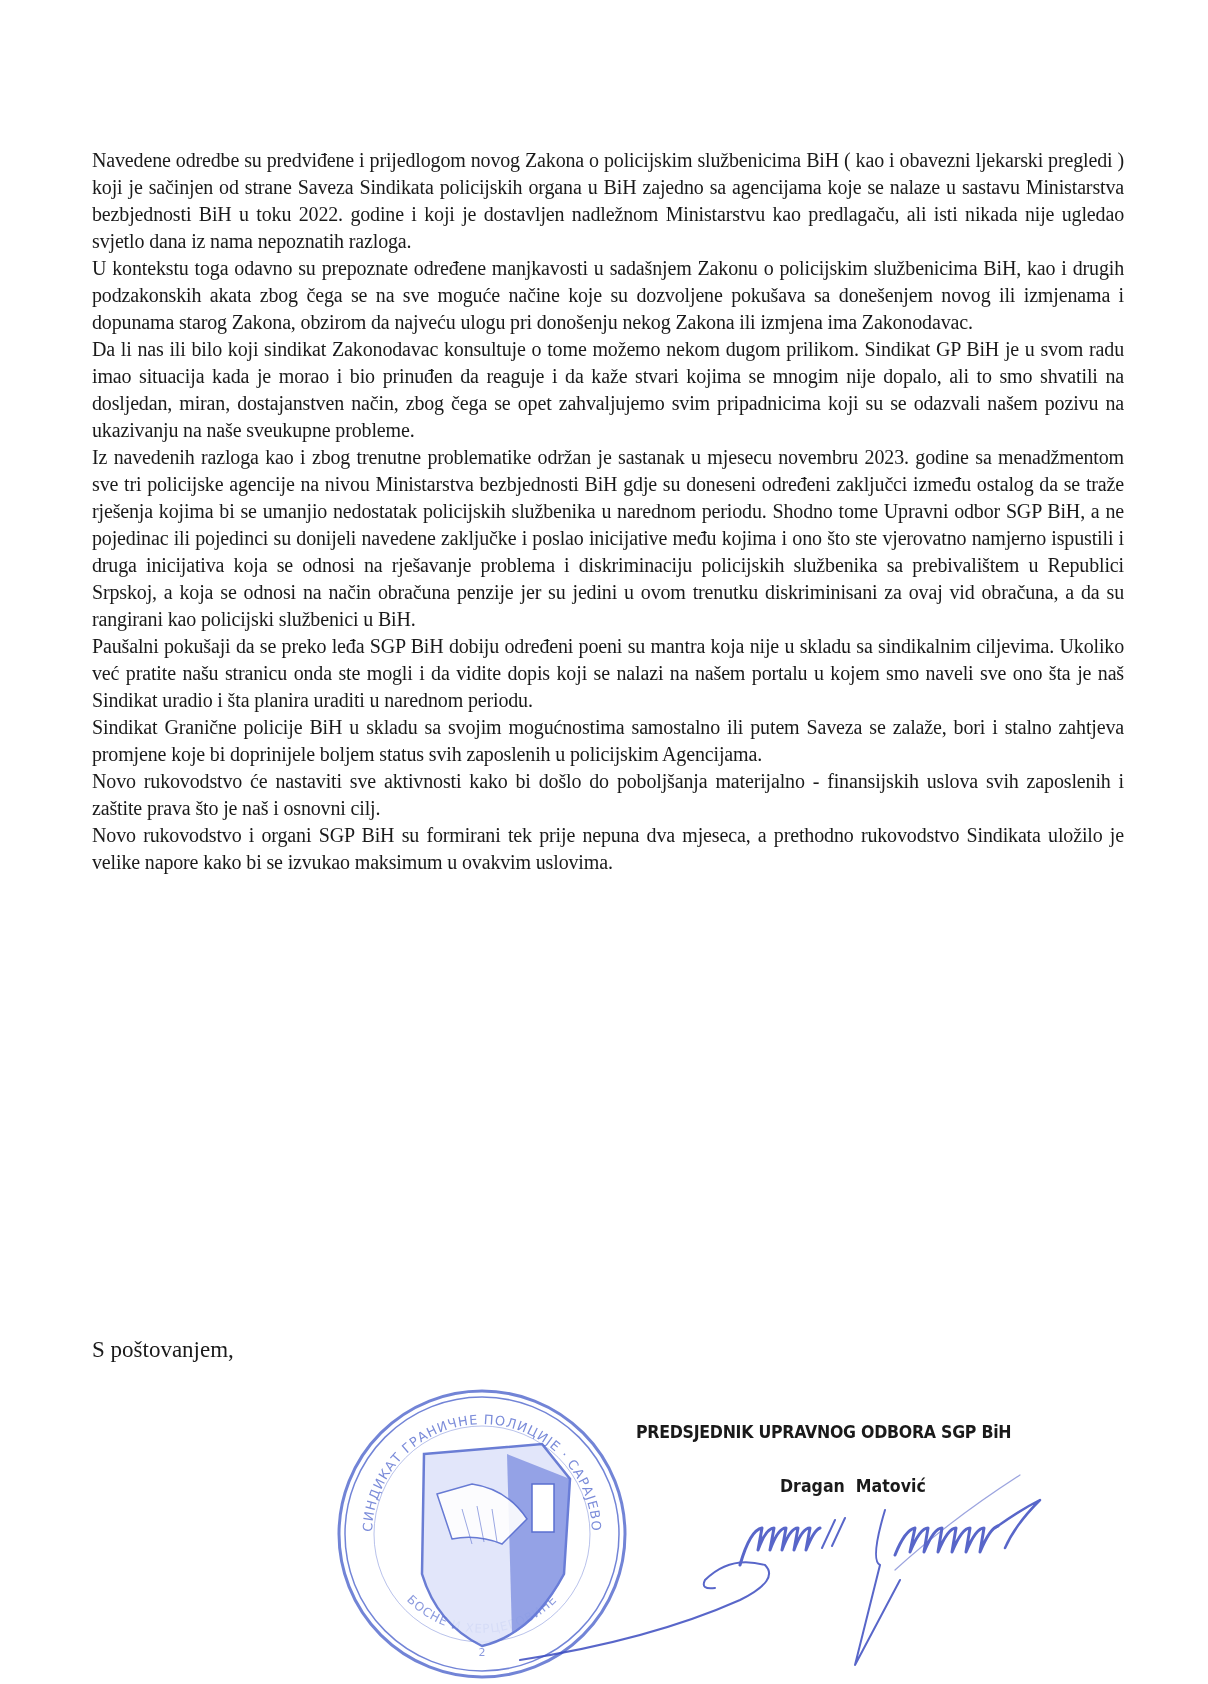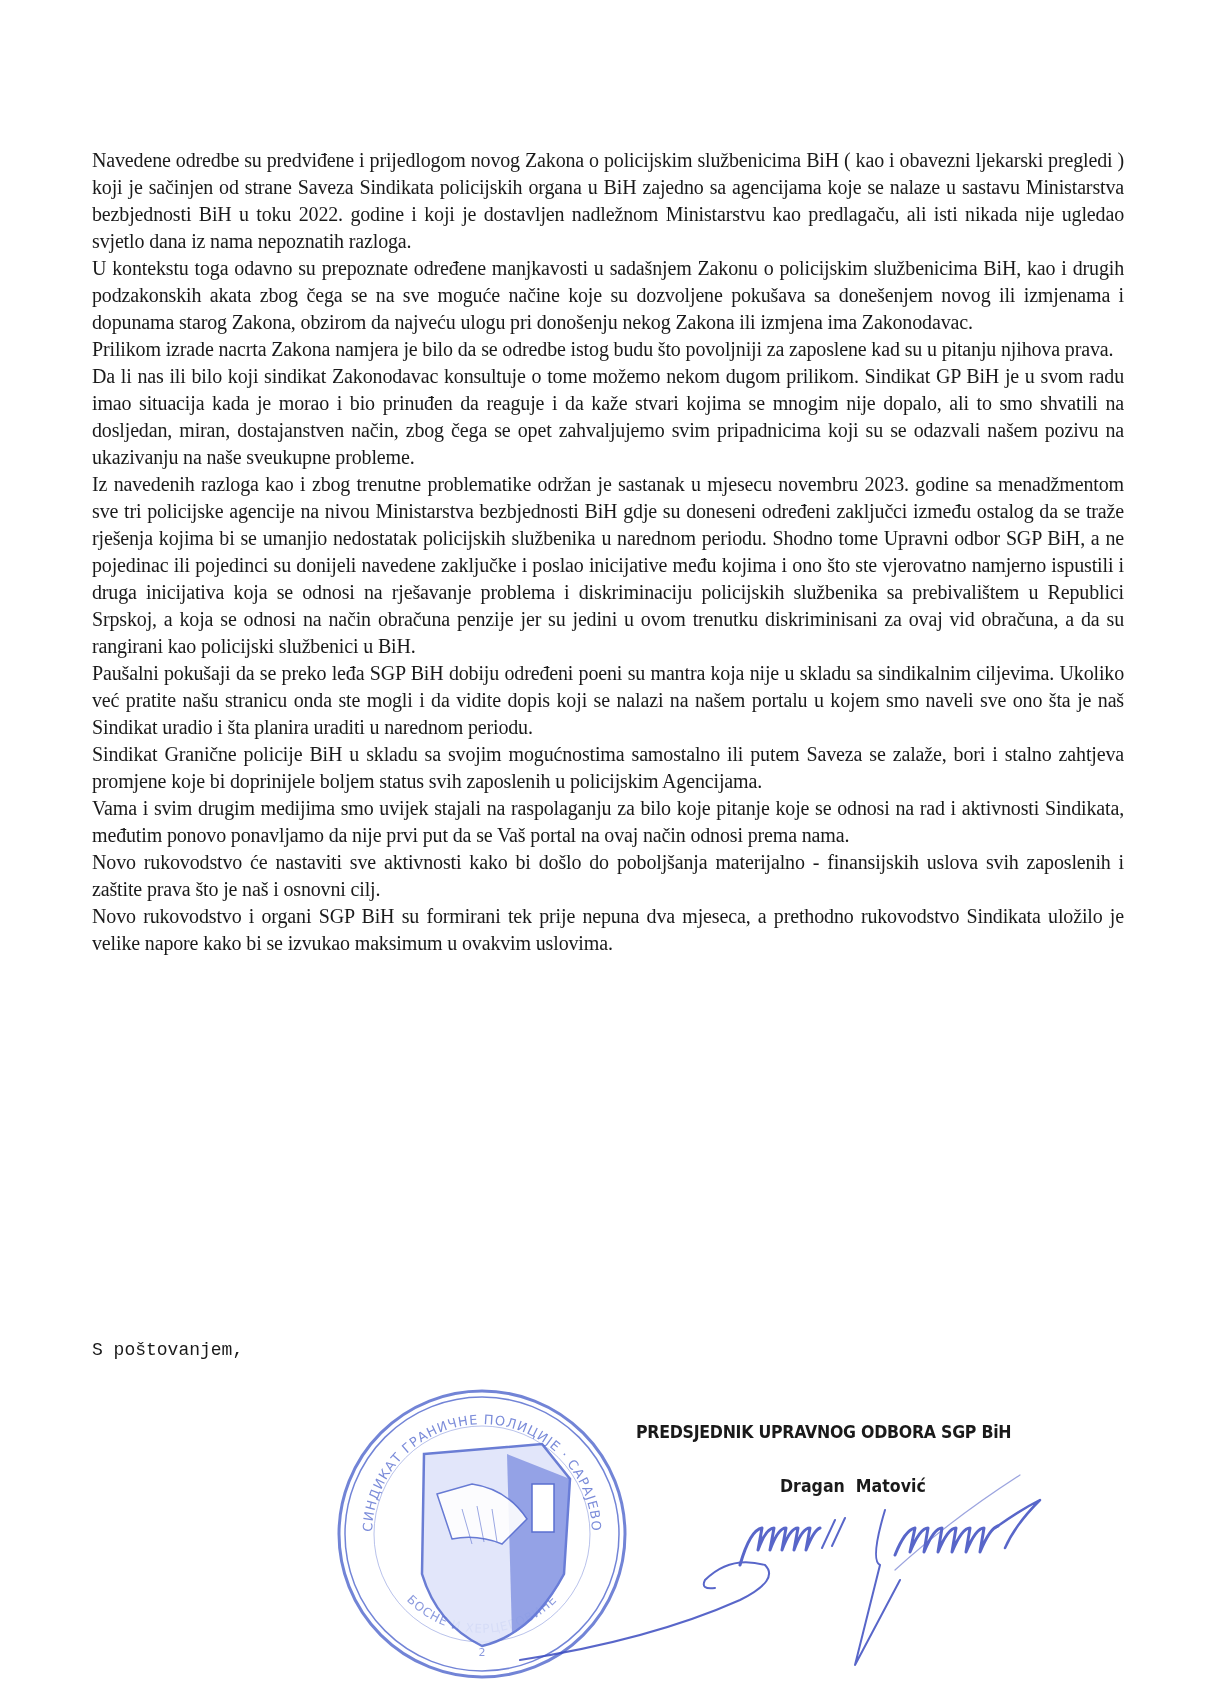--- a/index.html
+++ b/index.html
@@ -33,22 +33,22 @@
       letter-spacing: -0.15px;
     }
     .body-text p {
       margin: 0;
       padding: 0;
     }
     .closing {
       position: absolute;
       left: 92px;
       top: 1336px;
-      font-family: Liberation Mono, monospace;
-      font-size: 18px;
+      font-family: Liberation Serif, serif;
+      font-size: 23px;
       line-height: 28px;
     }
     .stamp {
       position: absolute;
       left: 332px;
       top: 1384px;
       width: 300px;
       height: 300px;
     }
     .sig-title {
@@ -85,26 +85,24 @@
     }
   </style>
 </head>
 <body>
 
 <div class="page">
 
   <div class="body-text">
     <p>Navedene odredbe su predviđene i prijedlogom novog Zakona o policijskim službenicima BiH ( kao i obavezni ljekarski pregledi ) koji je sačinjen od strane Saveza Sindikata policijskih organa u BiH zajedno sa agencijama koje se nalaze u sastavu Ministarstva bezbjednosti BiH u toku 2022. godine i koji je dostavljen nadležnom Ministarstvu kao predlagaču, ali isti nikada nije ugledao svjetlo dana iz nama nepoznatih razloga.</p>
     <p>U kontekstu toga odavno su prepoznate određene manjkavosti u sadašnjem Zakonu o policijskim službenicima BiH, kao i drugih podzakonskih akata zbog čega se na sve moguće načine koje su dozvoljene pokušava sa donešenjem novog ili izmjenama i dopunama starog Zakona, obzirom da najveću ulogu pri donošenju nekog Zakona ili izmjena ima Zakonodavac.</p>
-    <p>Prilikom izrade nacrta Zakona namjera je bilo da se odredbe istog budu što povoljniji za zaposlene kad su u pitanju njihova prava.</p>
     <p>Da li nas ili bilo koji sindikat Zakonodavac konsultuje o tome možemo nekom dugom prilikom. Sindikat GP BiH je u svom radu imao situacija kada je morao i bio prinuđen da reaguje i da kaže stvari kojima se mnogim nije dopalo, ali to smo shvatili na dosljedan, miran, dostajanstven način, zbog čega se opet zahvaljujemo svim pripadnicima koji su se odazvali našem pozivu na  ukazivanju na naše sveukupne probleme.</p>
     <p>Iz navedenih razloga kao i zbog trenutne problematike održan je sastanak u mjesecu novembru 2023. godine sa menadžmentom sve tri policijske agencije na nivou Ministarstva bezbjednosti BiH gdje su doneseni određeni zaključci između ostalog da se traže rješenja kojima bi se umanjio nedostatak policijskih službenika u narednom periodu. Shodno tome Upravni odbor SGP BiH, a ne pojedinac ili pojedinci su donijeli navedene zaključke i poslao inicijative među kojima i ono što ste vjerovatno namjerno ispustili i druga inicijativa koja se odnosi na rješavanje problema i diskriminaciju policijskih službenika sa prebivalištem u Republici Srpskoj, a koja se odnosi na način obračuna penzije jer su jedini u ovom trenutku diskriminisani za ovaj vid obračuna, a da su rangirani kao policijski službenici u BiH.</p>
     <p>Paušalni pokušaji da se preko leđa SGP BiH dobiju određeni poeni su mantra koja nije u skladu sa sindikalnim ciljevima. Ukoliko već pratite našu stranicu onda ste mogli i da vidite dopis koji se nalazi na našem portalu u kojem smo naveli sve ono šta je naš Sindikat uradio i šta planira uraditi u narednom periodu.</p>
     <p>Sindikat Granične policije BiH u skladu sa svojim mogućnostima samostalno ili putem Saveza se zalaže, bori i stalno zahtjeva promjene koje bi doprinijele boljem status svih zaposlenih u policijskim Agencijama.</p>
-    <p>Vama i svim drugim medijima smo uvijek stajali na raspolaganju za bilo koje pitanje koje se odnosi na rad i aktivnosti Sindikata, međutim ponovo ponavljamo da nije prvi put da se Vaš portal na ovaj način odnosi prema nama.</p>
     <p>Novo rukovodstvo će nastaviti sve aktivnosti kako bi došlo do poboljšanja materijalno - finansijskih uslova svih zaposlenih i zaštite prava što je naš i osnovni cilj.</p>
     <p>Novo rukovodstvo i organi SGP BiH su formirani tek prije nepuna dva mjeseca, a prethodno rukovodstvo Sindikata uložilo je velike napore kako bi se izvukao maksimum u ovakvim uslovima.</p>
   </div>
 
   <div class="closing">S poštovanjem,</div>
 
   <div class="stamp">
     <svg width="300" height="300" viewBox="0 0 300 300">
       <defs>
         <path id="stampArcTop" d="M 40 150 A 110 110 0 0 1 260 150"></path>

